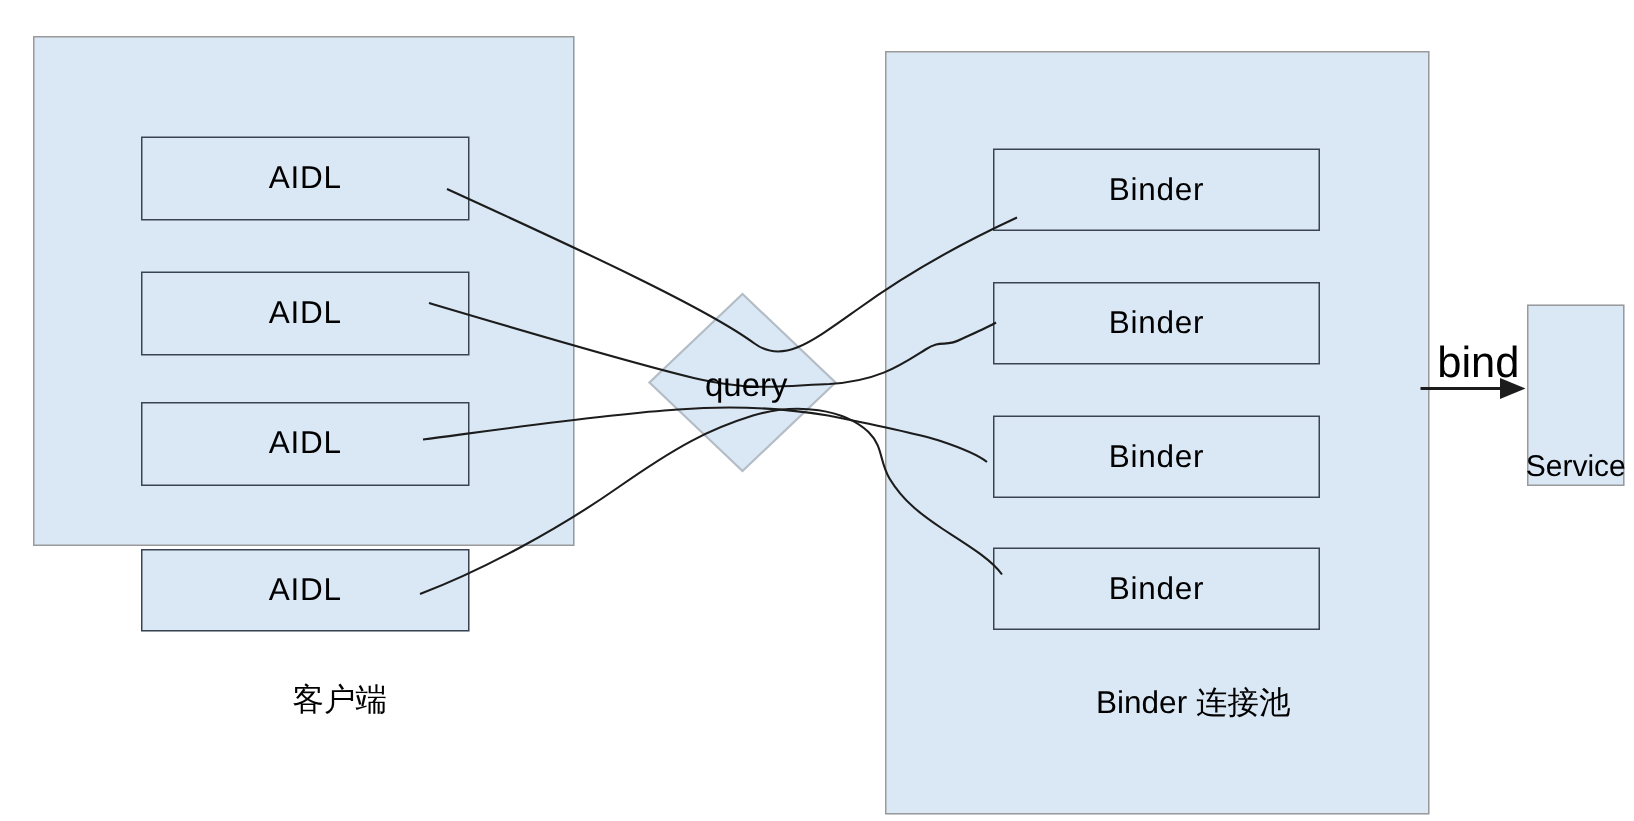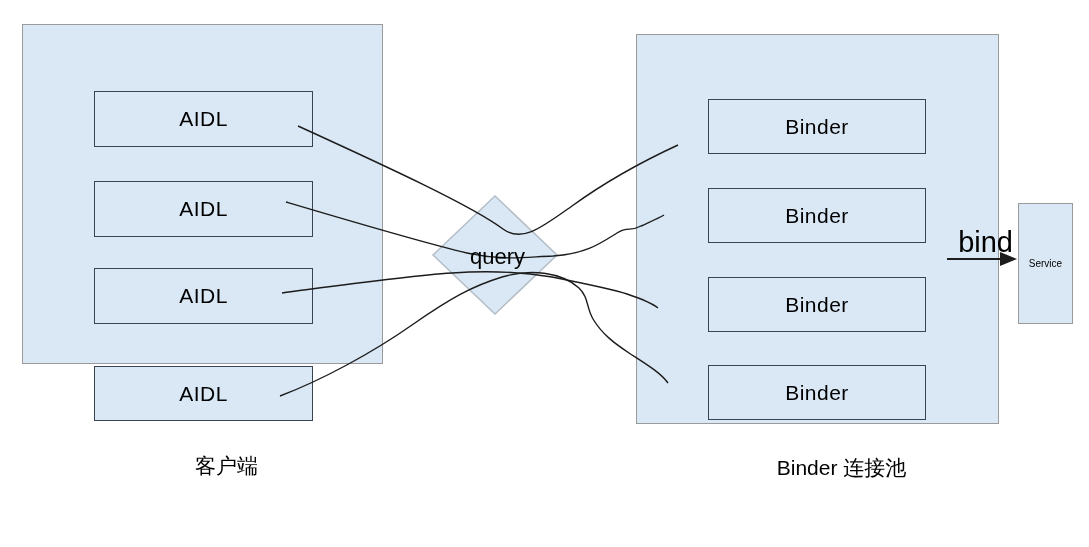--- a/index.html
+++ b/index.html
@@ -39,24 +39,24 @@
   .svg-overlay .arrow-head{fill:var(--line);stroke:none;}
   .query-label{
     position:absolute;left:445px;top:244px;width:105px;text-align:center;
     font-size:22px;
   }
   .bind-label{
     position:absolute;left:947px;top:226px;width:66px;text-align:right;
     font-size:29px;
   }
   .service-box{
-    position:absolute;left:1018px;top:203px;width:55px;height:121px;
+    position:absolute;left:1018px;top:203px;width:65px;height:121px;
     background:var(--container-fill);border:1px solid var(--container-border);
-    box-sizing:border-box;display:flex;align-items:center;justify-content:center;
-    font-size:10px;
+    box-sizing:border-box;display:flex;align-items:flex-end;justify-content:center;
+    font-size:20px;
   }
 </style>
 </head>
 <body>
 
 <div class="stage">
 
   <div class="container" style="left:22px;top:24px;width:361px;height:340px;">
     <div class="node" style="left:71px;top:66px;width:219px;height:56px;">
       <span>AIDL</span>
@@ -66,21 +66,21 @@
     </div>
     <div class="node" style="left:71px;top:243px;width:219px;height:56px;">
       <span>AIDL</span>
     </div>
     <div class="node" style="left:71px;top:341px;width:219px;height:55px;">
       <span>AIDL</span>
     </div>
     <div class="container-label" style="top:427px;">客户端</div>
   </div>
 
-  <div class="container" style="left:636px;top:34px;width:363px;height:390px;">
+  <div class="container" style="left:590px;top:34px;width:363px;height:509px;">
     <div class="node" style="left:71px;top:64px;width:218px;height:55px;">
       <span>Binder</span>
     </div>
     <div class="node" style="left:71px;top:153px;width:218px;height:55px;">
       <span>Binder</span>
     </div>
     <div class="node" style="left:71px;top:242px;width:218px;height:55px;">
       <span>Binder</span>
     </div>
     <div class="node" style="left:71px;top:330px;width:218px;height:55px;">

